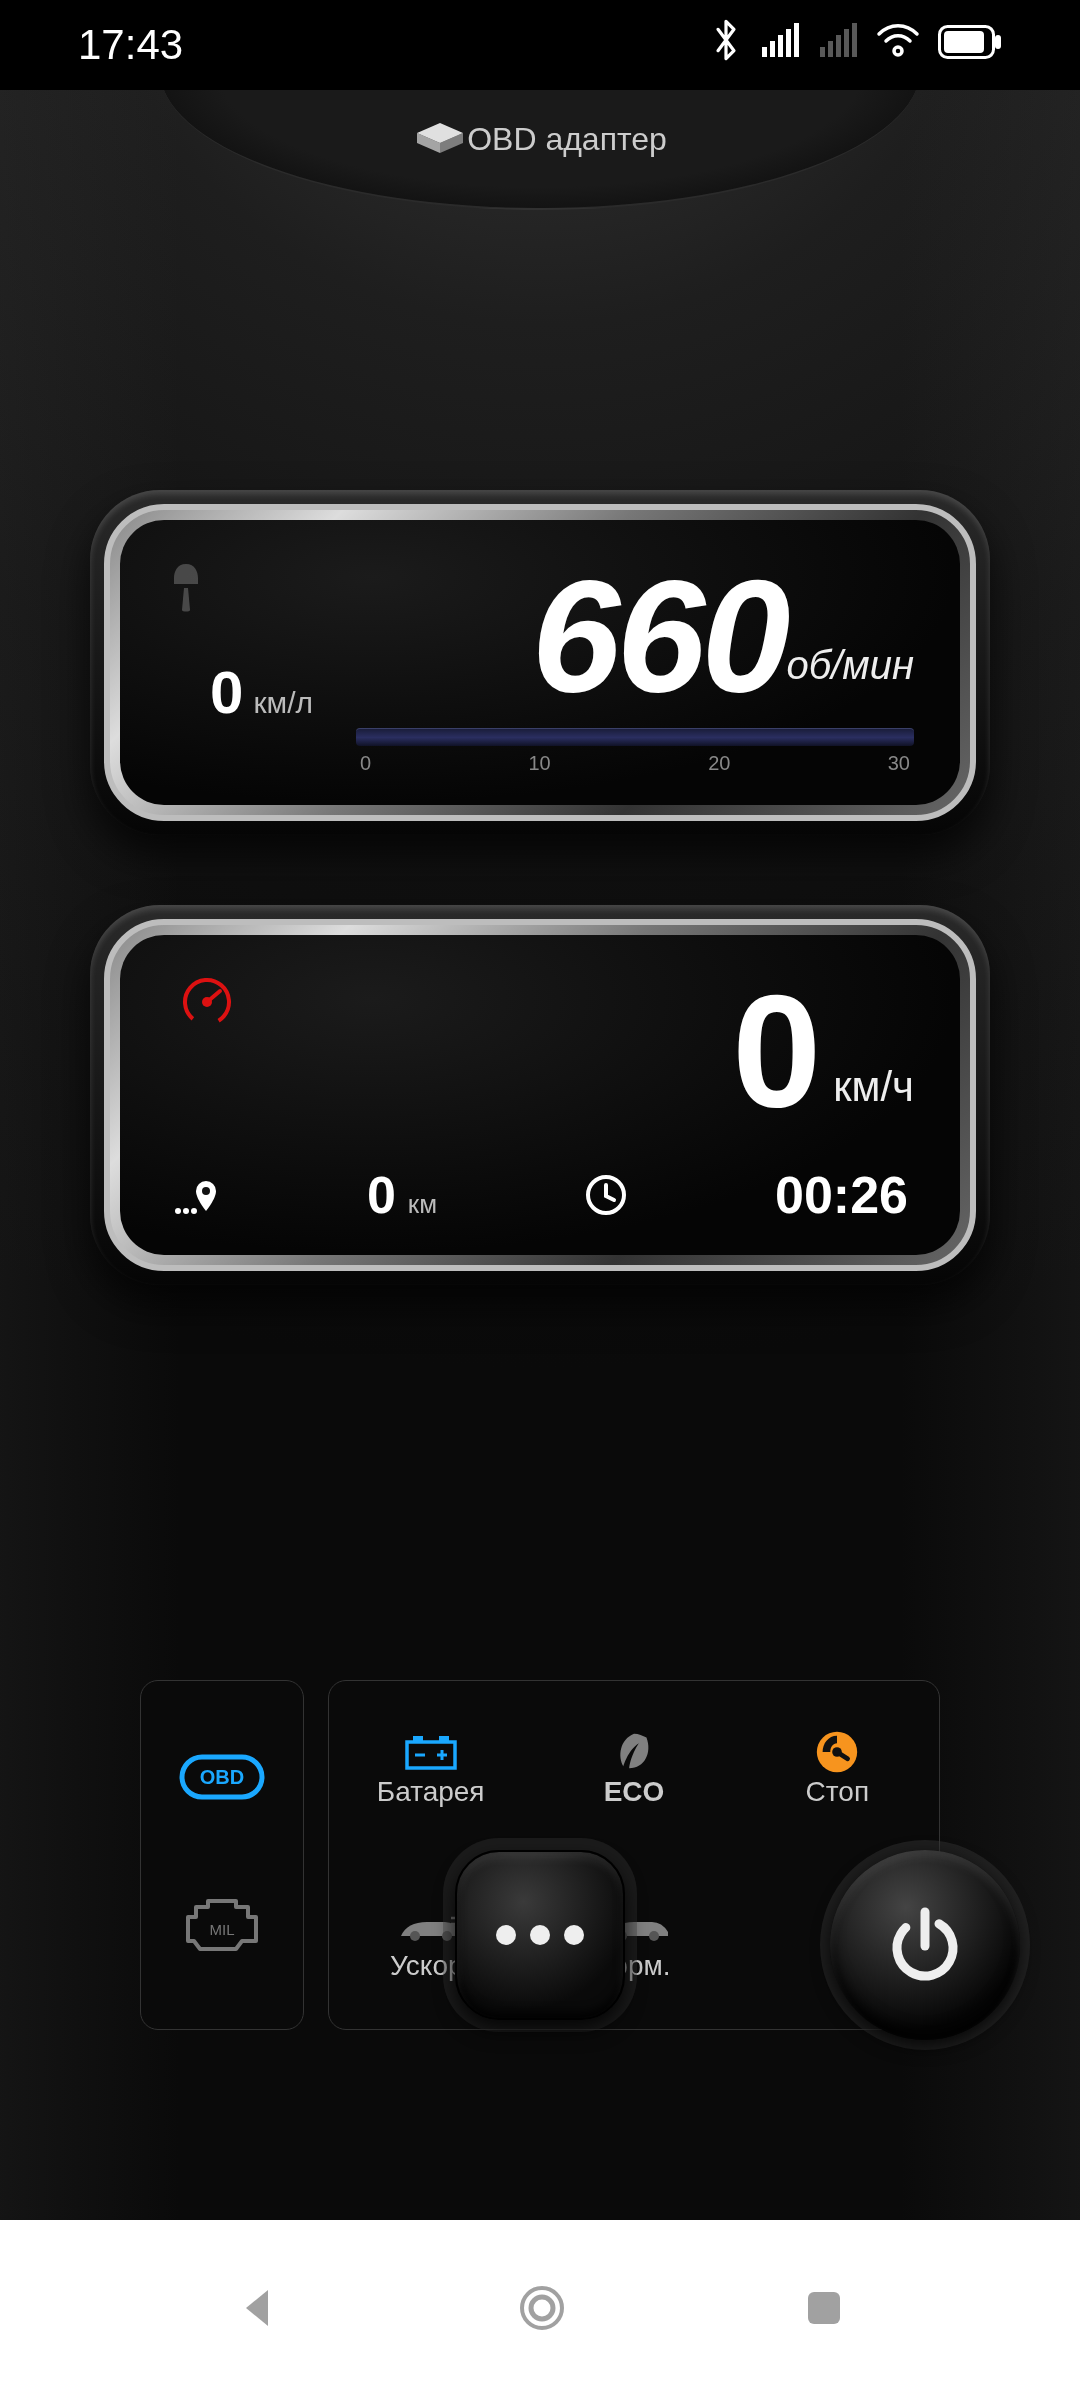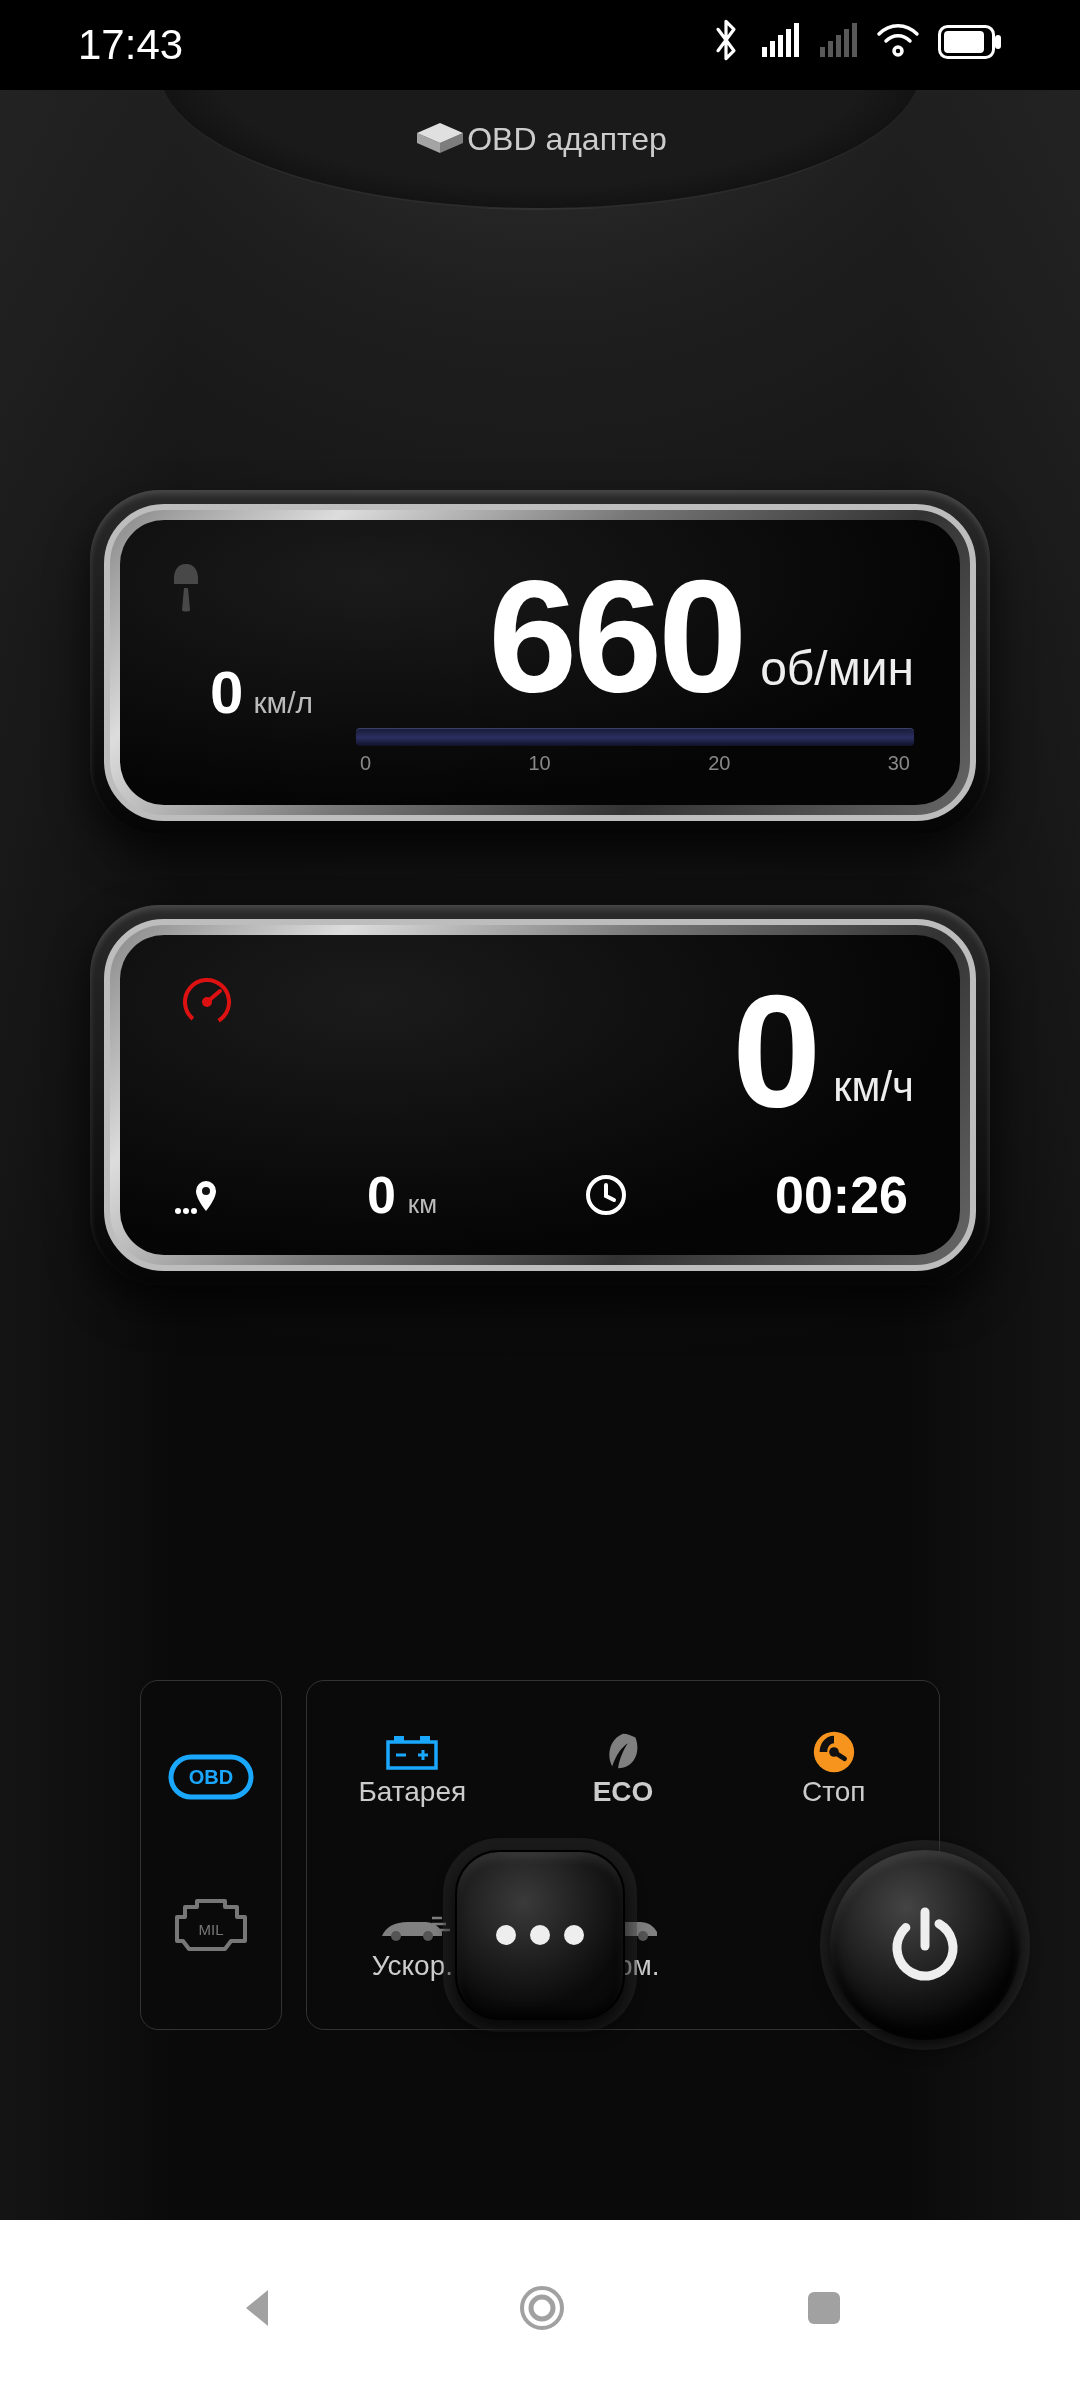--- a/index.html
+++ b/index.html
@@ -55,23 +55,23 @@
   .card-inner {
     background: radial-gradient(ellipse at 30% 20%, #1b1b1b 0%, #050505 70%);
     border-radius: 44px;
     padding: 36px 46px 30px 46px;
     color: #fff;
     position: relative;
     min-height: 280px;
   }
 
   
-  .rpm-row { display: flex; align-items: flex-end; justify-content: flex-end; gap: 17px; }
+  .rpm-row { display: flex; align-items: flex-end; justify-content: flex-end; gap: 0; font-style: italic; }
   .rpm-value { font-size: 160px; font-weight: 700; line-height: 1; letter-spacing: -4px; }
-  .rpm-unit { font-size: 48px; margin-bottom: 20px; color: #eee; }
+  .rpm-unit { font-size: 40px; margin-bottom: 28px; color: #eee; }
   .fuel-row { display: flex; align-items: baseline; gap: 10px; position: absolute; left: 90px; bottom: 78px;}
   .fuel-value { font-size: 60px; font-weight: 700; }
   .fuel-unit { font-size: 30px; color: #bbb; }
   .lock-icon { position: absolute; top: 42px; left: 46px; opacity: 0.45; }
   .rpm-bar-wrap { margin-top: 12px; margin-left: 190px; }
   .rpm-bar { height: 18px; background: linear-gradient(180deg,#1a1d3a 0%,#2a2e60 50%,#101226 100%); border-radius: 4px; border-top:1px solid rgba(120,130,200,0.4); }
   .rpm-ticks { display: flex; justify-content: space-between; margin-top: 6px; color: #888; font-size: 20px; padding: 0 4px;}
 
   
   .speed-row { display: flex; align-items: flex-end; justify-content: flex-end; gap: 16px; }
@@ -83,21 +83,21 @@
   .trip-value, .time-value { font-size: 52px; font-weight: 700; }
   .trip-unit { font-size: 26px; color: #bbb; }
   .pin-icon, .clock-icon { display: inline-flex; }
 
   
   .indicators {
     position: absolute; top: 1590px; left: 140px; right: 140px;
     display: flex; gap: 24px;
   }
   .side-col {
-    width: 142px; background: rgba(10,10,10,0.7); border-radius: 18px; border: 1px solid #333;
+    width: 164px; background: rgba(10,10,10,0.7); border-radius: 18px; border: 1px solid #333;
     display: flex; flex-direction: column; align-items: center; justify-content: space-around;
     padding: 24px 0;
   }
   .grid {
     flex: 1; background: rgba(10,10,10,0.6); border: 1px solid #333; border-radius: 18px;
     display: grid; grid-template-columns: repeat(3,1fr); grid-template-rows: repeat(2,1fr);
     height: 350px;
   }
   .cell { display: flex; flex-direction: column; align-items: center; justify-content: center; gap: 0;
           color: #ccc; font-size: 28px; }

